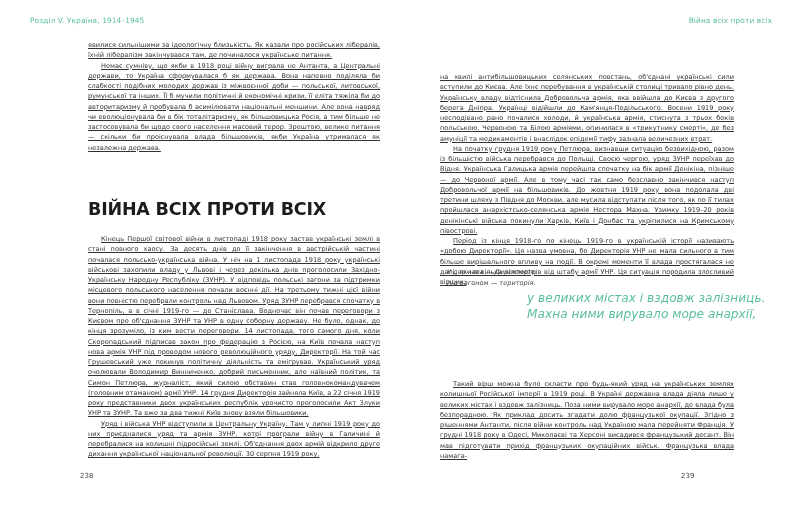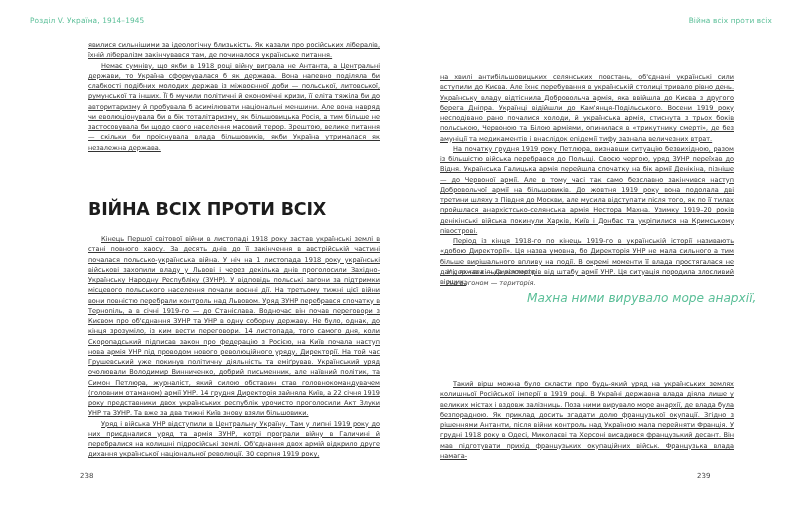--- a/index.html
+++ b/index.html
@@ -17,21 +17,21 @@
   .text-block p.noindent { text-indent:0; }
   .section-heading { position:absolute; left:88px; top:199px; font-size:17.5px; font-weight:bold;
                      color:#1c1c1c; letter-spacing:-0.2px; font-family:"DejaVu Sans", sans-serif; }
   .verse { position:absolute; left:447px; top:267px; font-size:6.6px; line-height:10.5px;
            font-style:italic; color:#444; }
   .pullquote { position:absolute; left:527px; top:290px; width:260px; font-size:12.2px;
                line-height:16.2px; color:#5bbf98; font-style:italic; font-family:"DejaVu Sans", sans-serif; }
   .pullquote div { white-space:nowrap; }
   .folio { position:absolute; top:472px; font-size:7px; color:#444; }
   .page.left .folio { left:80px; }
-  .page.right .folio { left:681px;margin-left:16px; }
+  .page.right .folio { left:681px; }
 </style>
 </head>
 <body>
 
 <div class="page left">
   <div class="running-head">Розділ V. Україна, 1914–1945</div>
 
   <div class="text-block" style="top:40px;">
     <p class="noindent">явилися сильнішими за ідеологічну близькість. Як казали про російських лібералів, їхній лібералізм закінчувався там, де починалося українське питання.</p>
     <p>Немає сумніву, що якби в 1918 році війну виграла не Антанта, а Центральні держави, то Україна сформувалася б як держава. Вона напевно поділяла би слабкості подібних молодих держав із міжвоєнної доби — польської, литовської, румунської та інших. Її б мучили політичні й економічні кризи, її еліта тяжіла би до авторитаризму й пробувала б асимілювати національні меншини. Але вона навряд чи еволюціонувала би в бік тоталітаризму, як більшовицька Росія, а тим більше не застосовувала би щодо свого населення масовий терор. Зрештою, велике питання — скільки би проіснувала влада більшовиків, якби Україна утрималася як незалежна держава.</p>
@@ -57,18 +57,19 @@
   <p>На початку грудня 1919 року Петлюра, визнавши ситуацію безвихідною, разом із більшістю війська перебрався до Польщі. Своєю чергою, уряд ЗУНР переїхав до Відня. Українська Галицька армія перейшла спочатку на бік армії Денікіна, пізніше — до Червоної армії. Але в тому часі так само безславно закінчився наступ Добровольчої армії на більшовиків. До жовтня 1919 року вона подолала дві третини шляху з Півдня до Москви, але мусила відступати після того, як по її тилах пройшлася анархістсько-селянська армія Нестора Махна. Узимку 1919–20 років денікінські війська покинули Харків, Київ і Донбас та укріпилися на Кримському півострові.</p>
   <p>Період із кінця 1918-го по кінець 1919-го в українській історії називають «добою Директорії». Ця назва умовна, бо Директорія УНР не мала сильного а тим більше вирішального впливу на події. В окремі моменти її влада простягалася не далі, як на кілька кілометрів від штабу армії УНР. Ця ситуація породила злосливий віршик:</p>
 </div>
 
 <div class="verse">
   <div>У держава — Директорія,</div>
   <div>під вагоном — територія.</div>
 </div>
 
 <div class="pullquote">
+  <div>у великих містах і вздовж залізниць.</div>
   <div>Махна ними вирувало море анархії,</div>
 </div>
 
 <div class="text-block" style="left:440px; width:294px; top:379px;">
   <p>Такий вірш можна було скласти про будь-який уряд на українських землях колишньої Російської імперії в 1919 році. В Україні державна влада діяла лише у великих містах і вздовж залізниць. Поза ними вирувало море анархії, де влада була безпорадною. Як приклад досить згадати долю французької окупації. Згідно з рішеннями Антанти, після війни контроль над Україною мала перейняти Франція. У грудні 1918 року в Одесі, Миколаєві та Херсоні висадився французький десант. Він мав підготувати прихід французьких окупаційних військ. Французька влада намага-</p>
 </div>
 
 </body></html>

